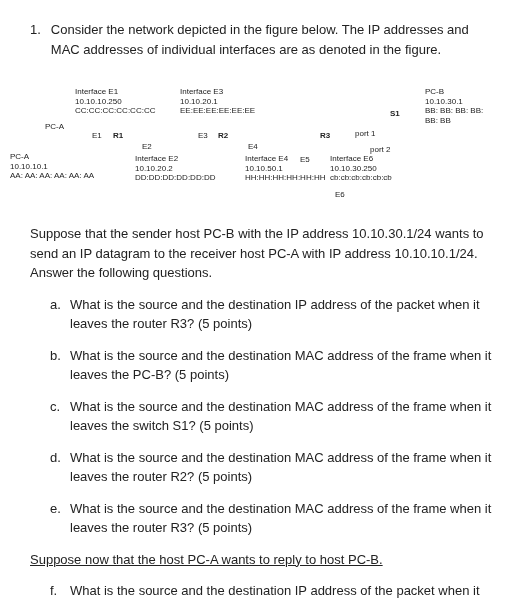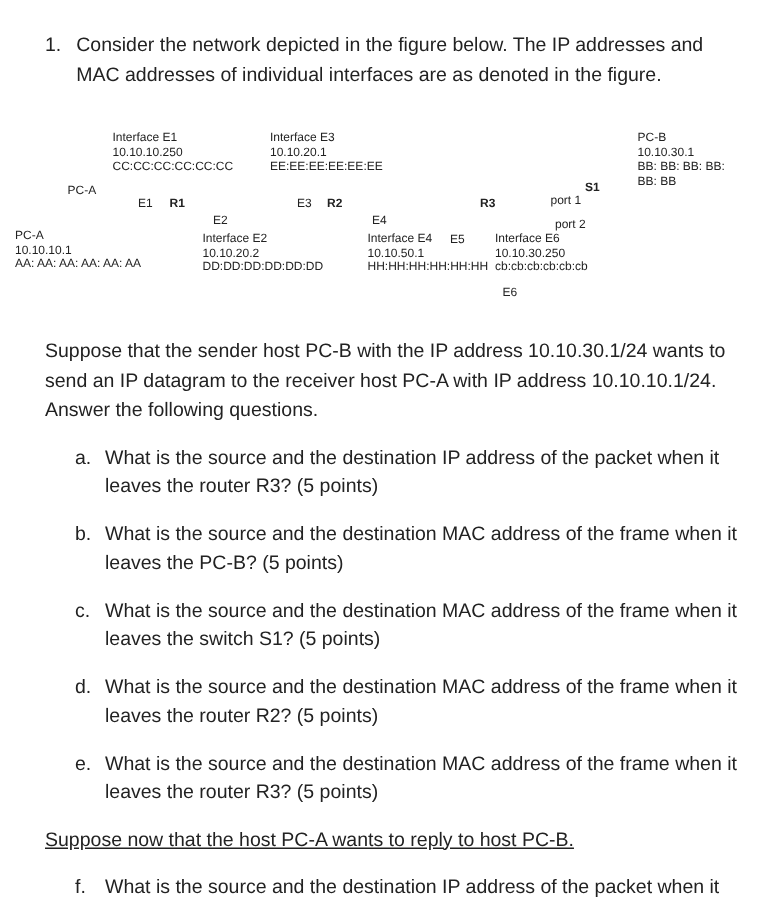--- a/index.html
+++ b/index.html
@@ -85,22 +85,22 @@
   <div class="label" style="left:15px; top:48px;">PC-A</div>
   <div class="label" style="left:62px; top:57px;">E1</div>
   <div class="label" style="left:83px; top:57px;font-weight:bold">R1</div>
   <div class="label" style="left:112px; top:68px;">E2</div>
   <div class="label" style="left:168px; top:57px;">E3</div>
   <div class="label" style="left:188px; top:57px;font-weight:bold">R2</div>
   <div class="label" style="left:218px; top:68px;">E4</div>
   <div class="label" style="left:270px; top:57px;margin-top:24px;">E5</div>
   <div class="label" style="left:290px; top:57px;font-weight:bold">R3</div>
   <div class="label" style="left:305px; top:68px;margin-top:48px;">E6</div>
-  <div class="label" style="left:360px; top:46px;font-weight:bold">S1</div>
-  <div class="label" style="left:337px; top:55px;">port 1</div>
+  <div class="label" style="left:360px; top:35px;font-weight:bold">S1</div>
+  <div class="label" style="left:325px; top:55px;">port 1</div>
   <div class="label" style="left:340px; top:71px;">port 2</div>
 
   <div class="node" style="left:-20px; top:78px;">
     <div>PC-A</div>
     <div>10.10.10.1</div>
     <div>AA: AA: AA: AA: AA: AA</div>
   </div>
   <div class="node" style="left:105px; top:80px;">
     <div>Interface E2</div>
     <div>10.10.20.2</div>

